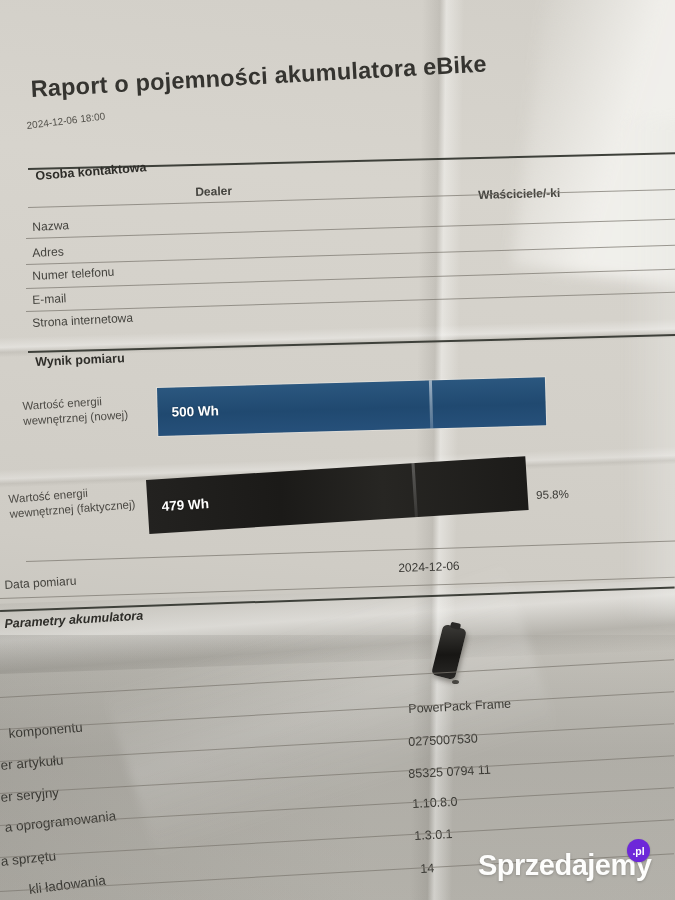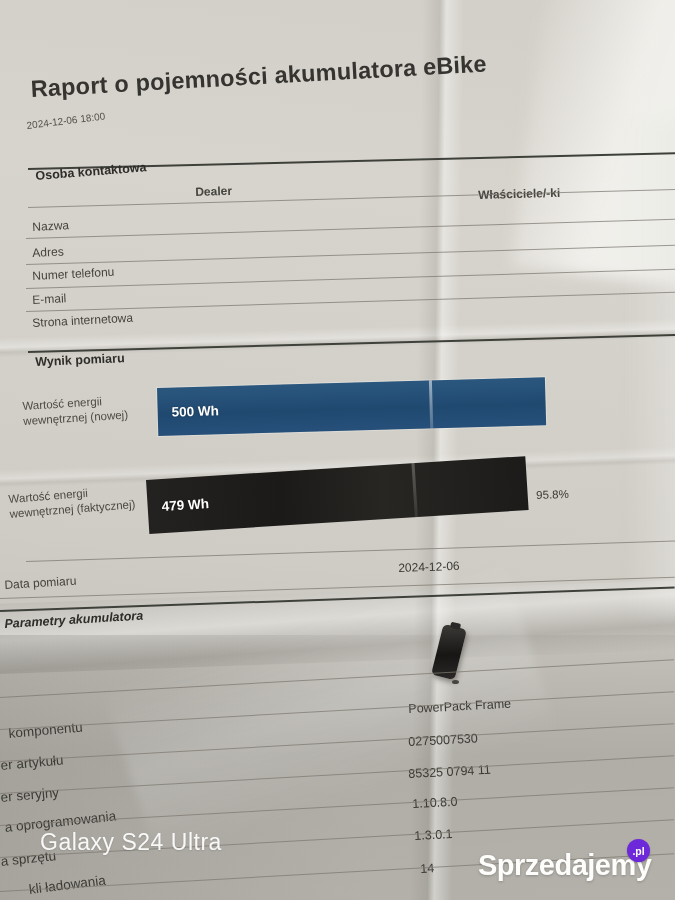--- a/index.html
+++ b/index.html
@@ -168,19 +168,18 @@
 
   <div class="line thin" style="left:0;top:825px;width:675px;transform:rotate(-3.2deg);"></div>
   <div class="t param-val" style="left:414px;top:829px;transform:rotate(-3deg);">1.3.0.1</div>
   <div class="t param-lbl" style="left:0;top:854px;transform:rotate(-6deg);">a sprzętu</div>
 
   <div class="line thin" style="left:0;top:857px;width:675px;transform:rotate(-3.2deg);"></div>
   <div class="t param-val" style="left:420px;top:862px;transform:rotate(-3deg);">14</div>
   <div class="t param-lbl" style="left:28px;top:882px;transform:rotate(-7deg);">kli ładowania</div>
   <div class="line thin" style="left:0;top:891px;width:675px;transform:rotate(-3.2deg);"></div>
 
-  <div class="t wm-device">Galaxy S24 Ultra</div>
   <div class="wm-site">
     <span class="word">Sprzedajemy</span>
     <span class="wm-badge">.pl</span>
   </div>
 
 </div>
 
 </body></html>

